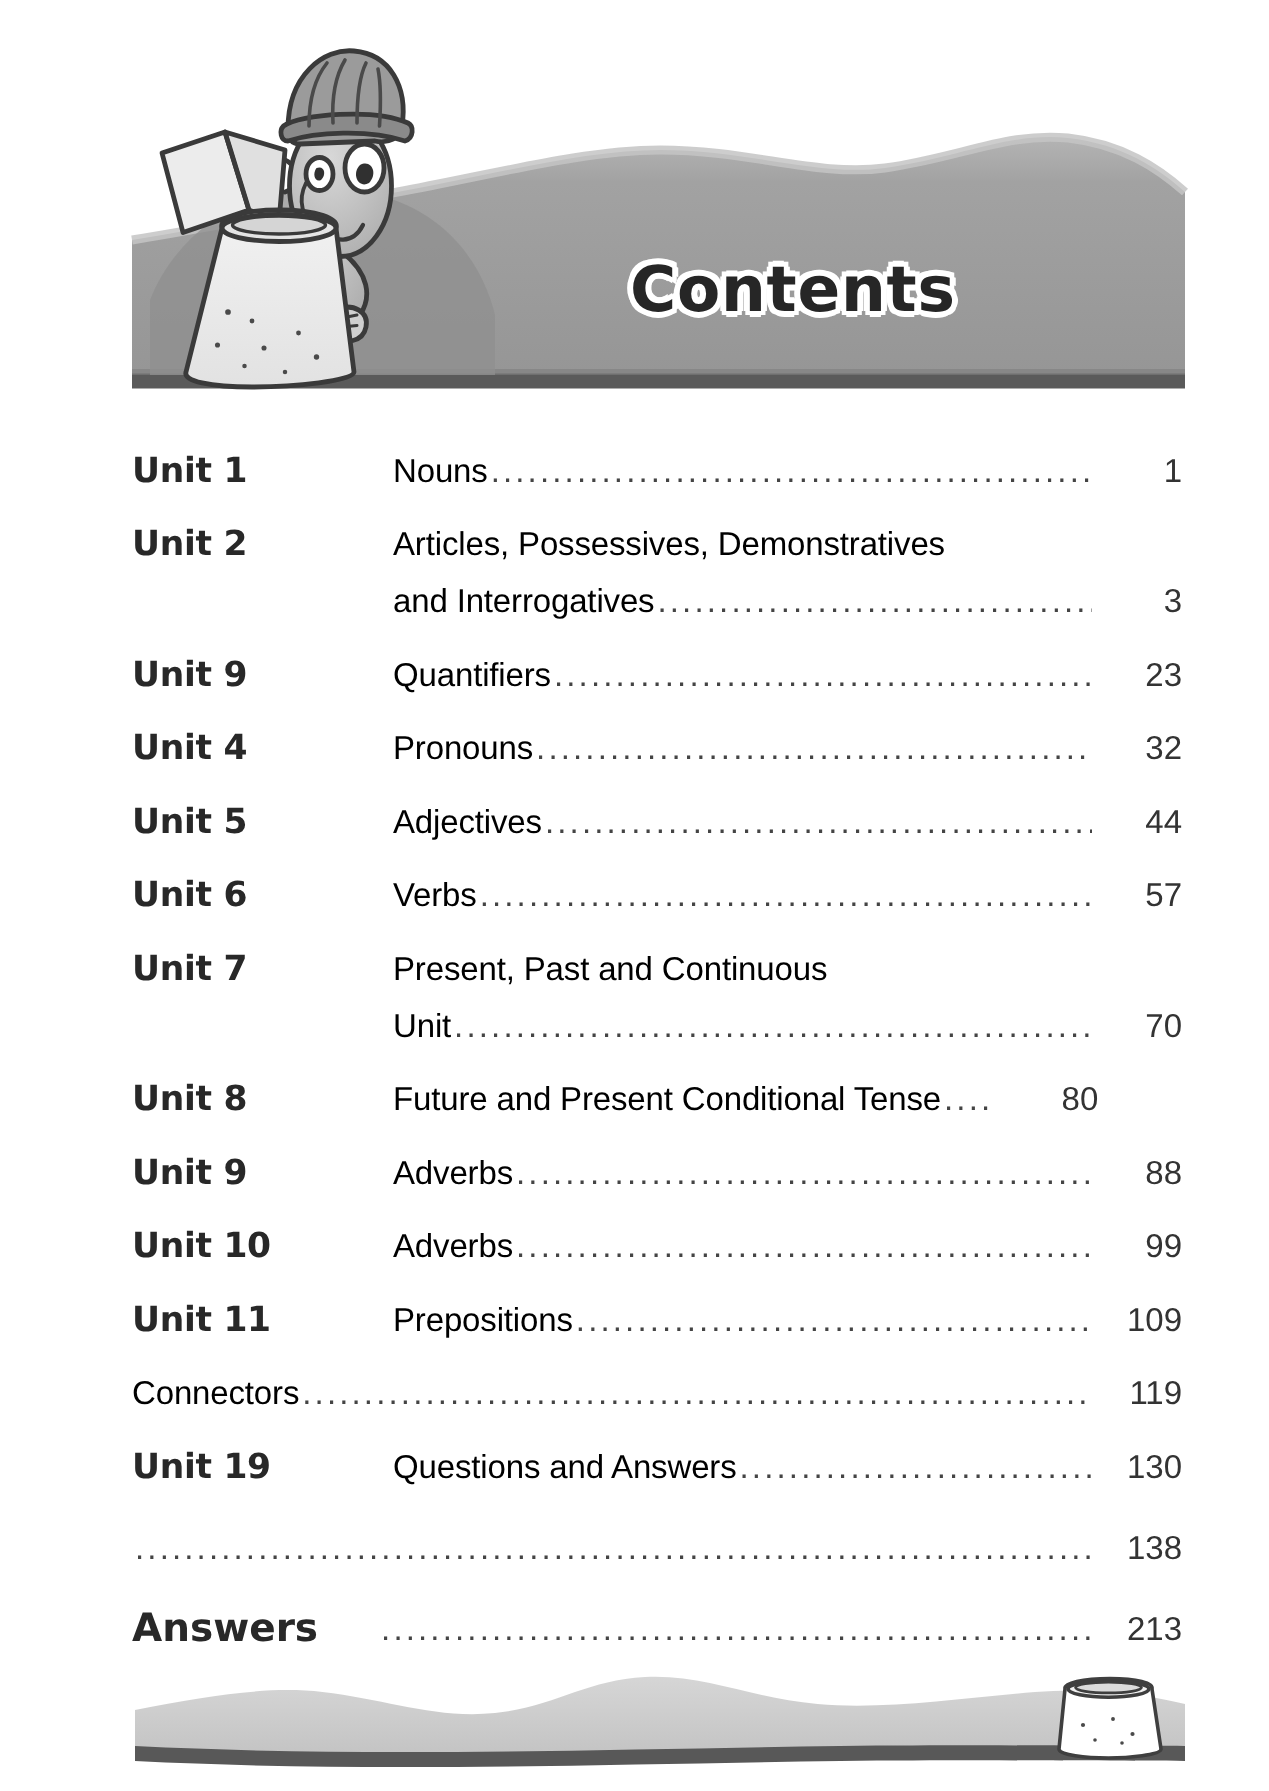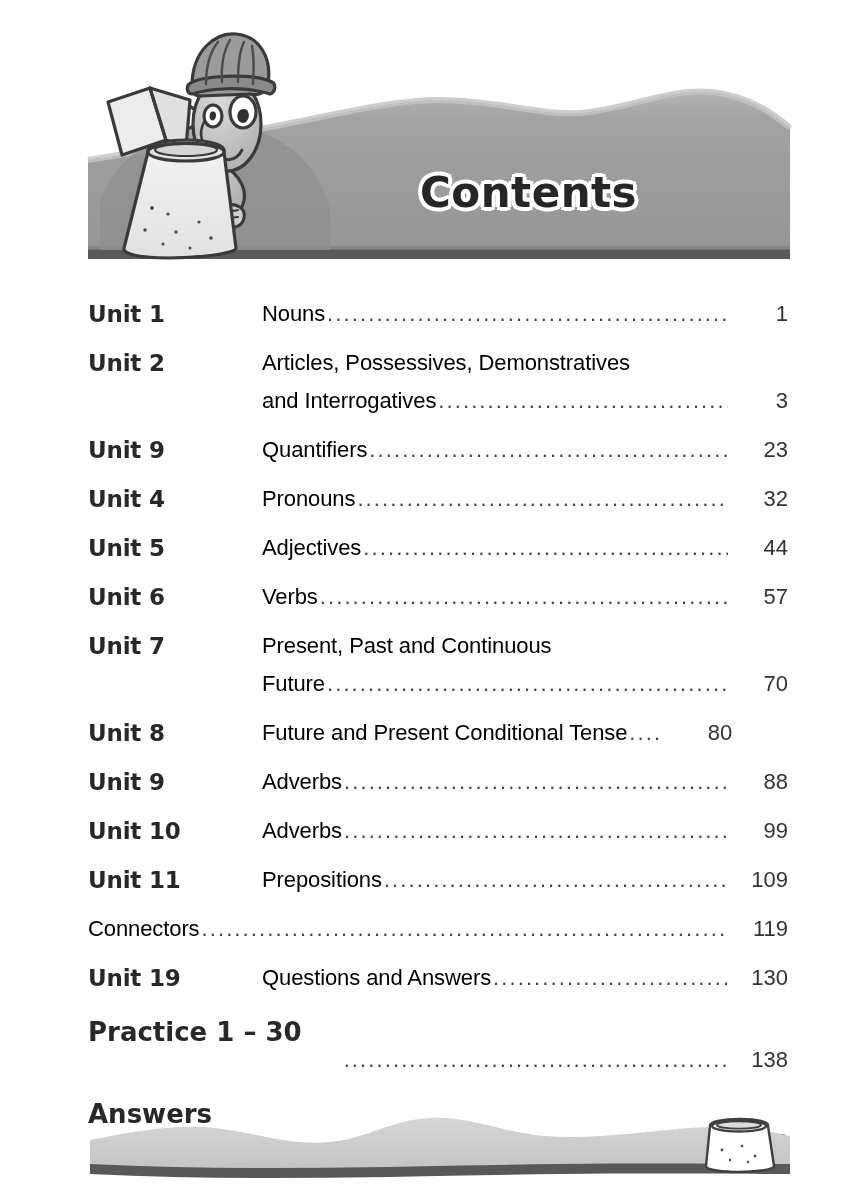--- a/index.html
+++ b/index.html
@@ -116,21 +116,20 @@
   .toc-row.strong .toc-unit {
     flex: 0 0 auto;
     font-size: 26px;
     letter-spacing: 0px;
   }
   .toc-row.strong .toc-dots {
     font-size: 22px;
   }
   .toc-row.strong .toc-page {
     font-size: 22px;
-    margin-top: 28px;
   }
 
   
   #footer-hill {
     position: absolute;
     left: 0;
     bottom: 0;
     width: 846px;
     height: 92px;
   }
@@ -316,21 +315,21 @@
     </div>
   </div>
 
   <div class="toc-row">
     <div class="toc-unit">Unit 7</div>
     <div class="toc-body">
       <div class="toc-line">
         <span class="toc-title">Present, Past and Continuous</span>
       </div>
       <div class="toc-line">
-        <span class="toc-title">Future</span>
+        <span class="toc-title">Unit</span>
         <span class="toc-dots">........................................................................................................</span>
         <span class="toc-page">70</span>
       </div>
     </div>
   </div>
 
   <div class="toc-row">
     <div class="toc-unit">Unit 8</div>
     <div class="toc-body">
       <div class="toc-line">
@@ -389,21 +388,20 @@
     <div class="toc-body">
       <div class="toc-line">
         <span class="toc-title">Questions and Answers</span>
         <span class="toc-dots">........................................................................................................</span>
         <span class="toc-page">130</span>
       </div>
     </div>
   </div>
 
   <div class="toc-row strong">
-    <div class="toc-unit">Practice 1 – 30</div>
     <div class="toc-body">
       <div class="toc-line">
         <span class="toc-dots">........................................................................................................</span>
         <span class="toc-page">138</span>
       </div>
     </div>
   </div>
 
   <div class="toc-row strong">
     <div class="toc-unit">Answers</div>

